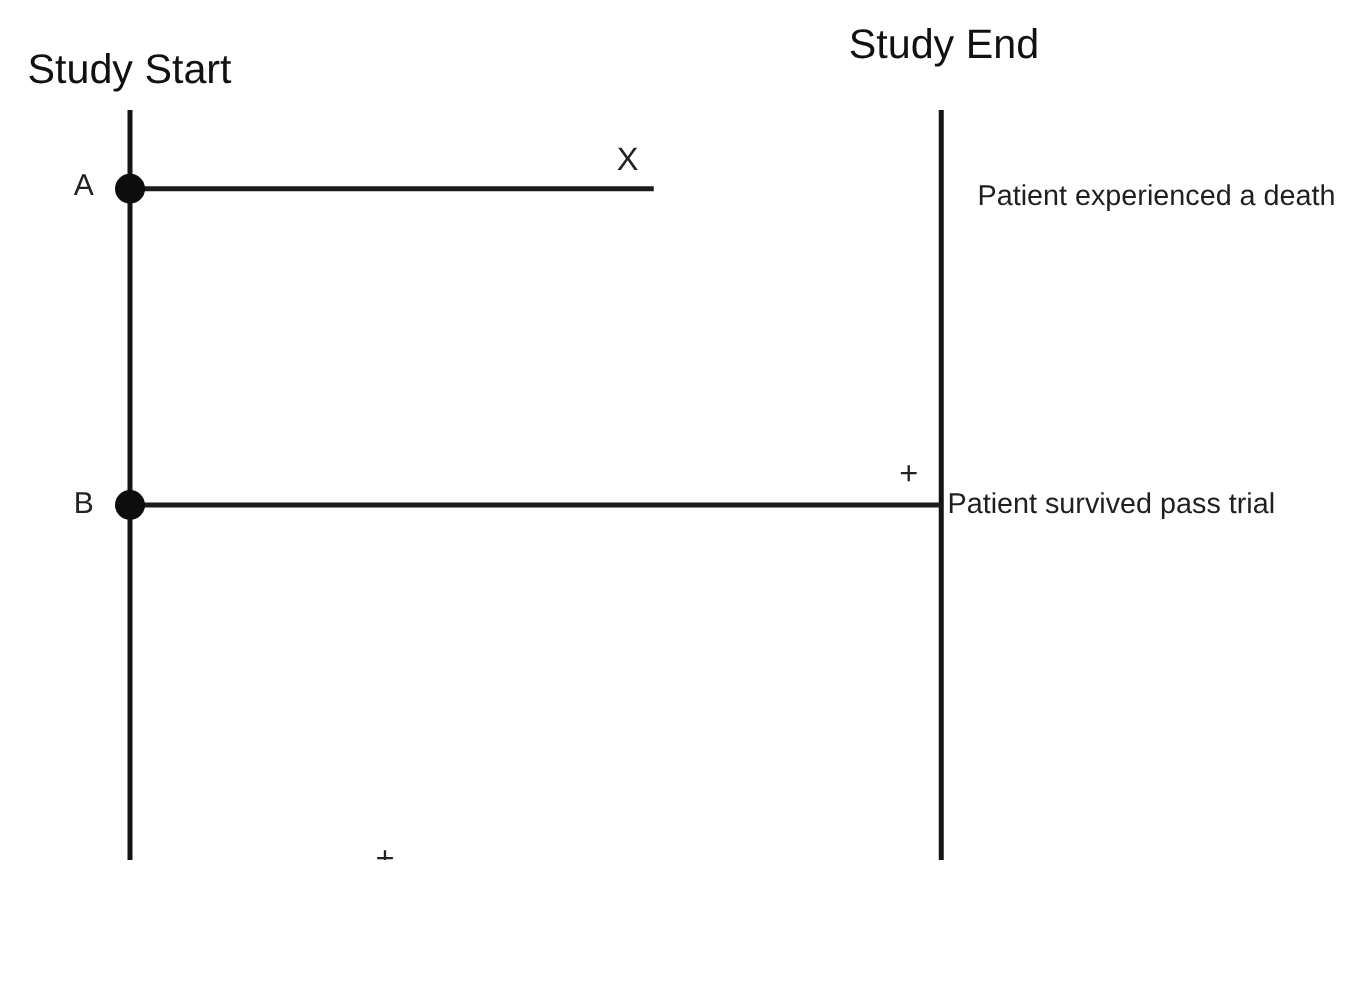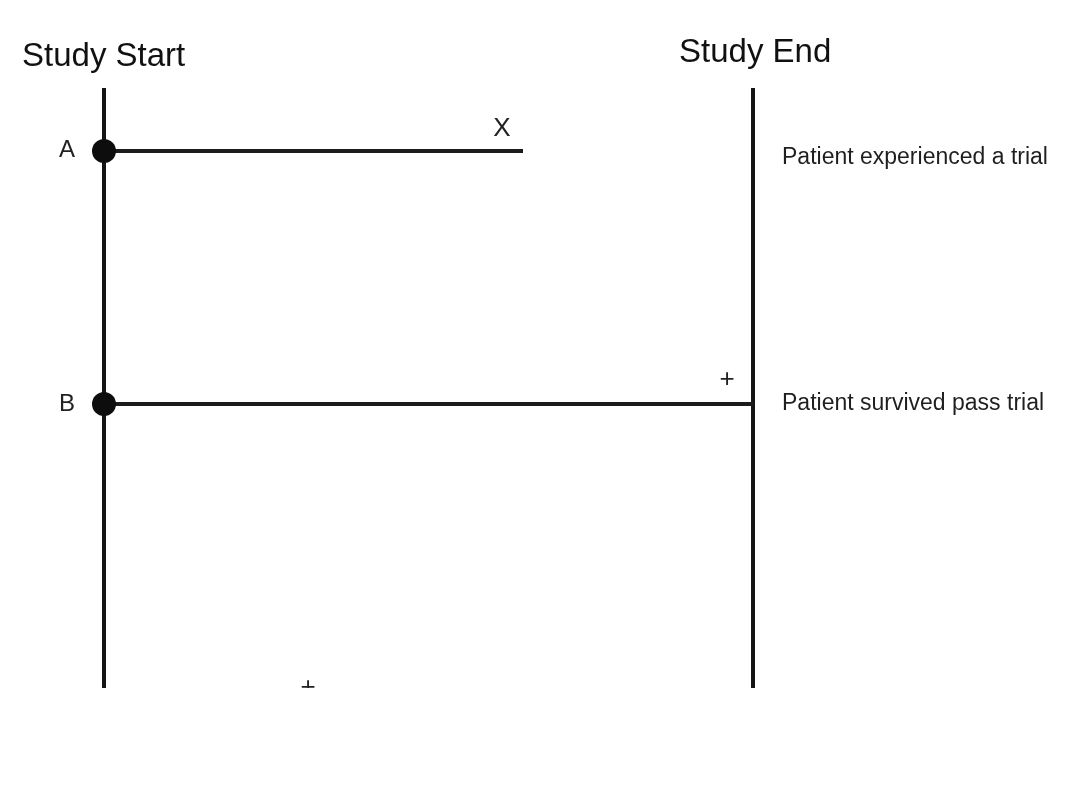--- a/index.html
+++ b/index.html
@@ -63,35 +63,35 @@
     white-space: nowrap;
     color: #1f1f1f;
   }
 </style>
 </head>
 <body>
 
 <div class="canvas">
 
   <div class="title" style="left:22px; top:38px;">Study Start</div>
-  <div class="title" style="left:679px; top:34px;">Study End</div>
+  <div class="title" style="left:679px; top:18px;">Study End</div>
 
   <div class="vline" style="left:102px; top:88px; height:694px;"></div>
   <div class="vline" style="left:751px; top:88px; height:694px;"></div>
 
   <div class="row-label" style="left:52px; top:137px;">A</div>
   <div class="hline" style="left:104px; top:149px; width:419px;"></div>
   <div class="dot" style="left:92px; top:139px;"></div>
   <div class="marker" style="left:489px; top:114px;">X</div>
-  <div class="desc" style="left:782px; top:145px;">Patient experienced a trial</div>
+  <div class="desc" style="left:782px; top:145px;">Patient experienced a death</div>
 
   <div class="row-label" style="left:52px; top:391px;">B</div>
   <div class="hline" style="left:104px; top:402px; width:649px;"></div>
   <div class="dot" style="left:92px; top:392px;"></div>
   <div class="marker" style="left:714px; top:365px;">+</div>
-  <div class="desc" style="left:782px; top:391px;">Patient survived pass trial</div>
+  <div class="desc" style="left:758px; top:391px;">Patient survived pass trial</div>
 
   <div class="row-label" style="left:52px; top:700px;">C</div>
   <div class="hline" style="left:104px; top:712px; width:228px;"></div>
   <div class="dot" style="left:92px; top:702px;"></div>
   <div class="marker" style="left:295px; top:673px;">+</div>
 
 </div>
 
 </body></html>

